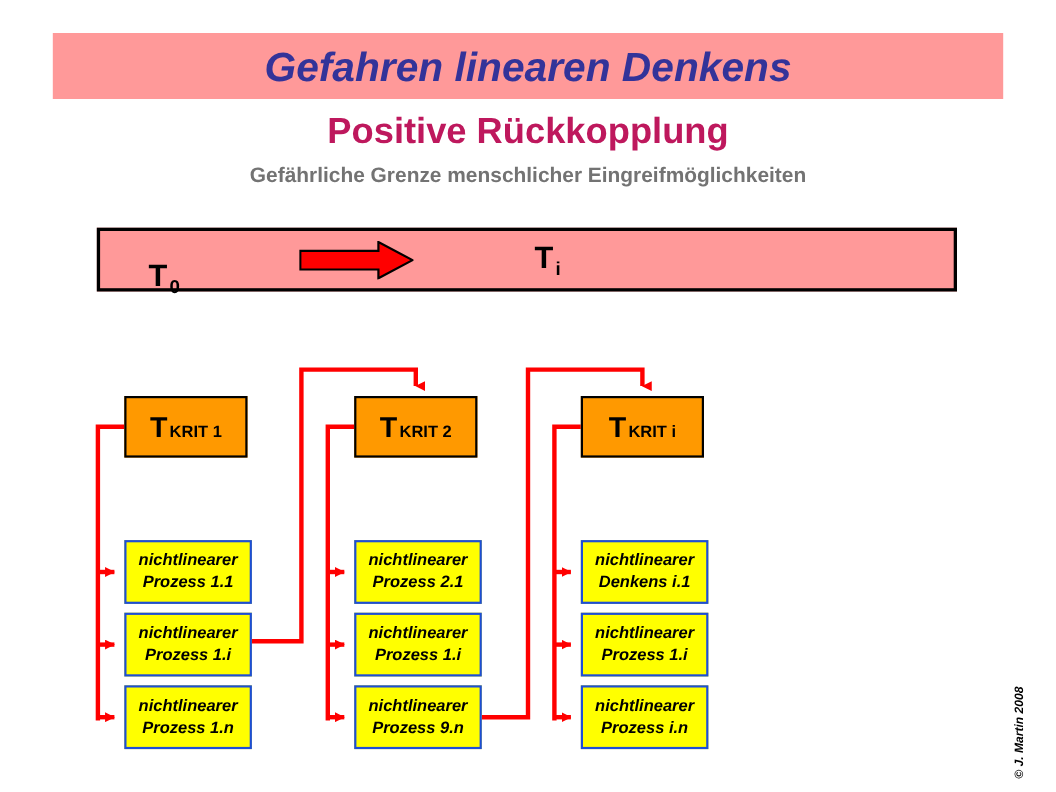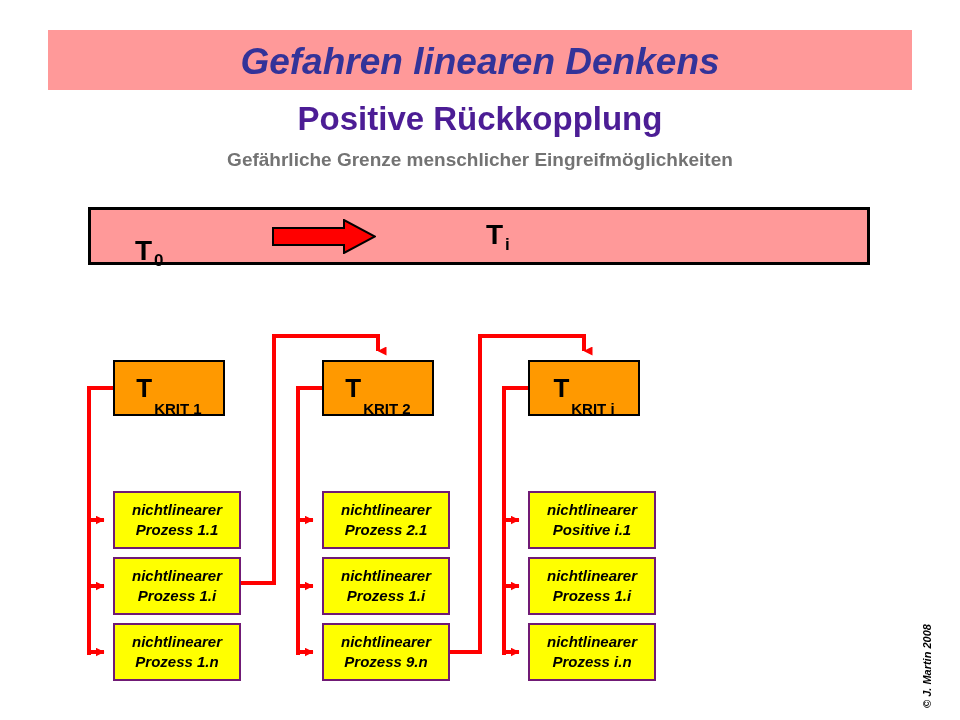--- a/index.html
+++ b/index.html
@@ -45,21 +45,21 @@
 
   
   .subtitle {
     position: absolute;
     left: 0;
     top: 100px;
     width: 960px;
     text-align: center;
     font-size: 33px;
     font-weight: bold;
-    color: #4c1d95;
+    color: #be185d;
     white-space: nowrap;
   }
   .subsubtitle {
     position: absolute;
     left: 0;
     top: 149px;
     width: 960px;
     text-align: center;
     font-size: 19px;
     font-weight: bold;
@@ -126,33 +126,33 @@
     align-items: center;
     justify-content: center;
     font-size: 26px;
     font-weight: bold;
     color: #000000;
     white-space: nowrap;
   }
   .krit-box .sub {
     font-size: 15px;
     position: relative;
-    top: 20px;
+    top: 4px;
     padding-left: 2px;
   }
   .krit-1 { left: 113px; top: 360px; }
   .krit-2 { left: 322px; top: 360px; }
   .krit-3 { left: 528px; top: 360px; }
 
   .proc-box {
     position: absolute;
-    width: 128px;
+    width: 116px;
     height: 58px;
     background: #ffff00;
-    border: 2px solid #701a75;
+    border: 2px solid #1d4ed8;
     box-sizing: border-box;
     display: flex;
     flex-direction: column;
     align-items: center;
     justify-content: center;
     font-size: 15px;
     font-style: italic;
     font-weight: bold;
     color: #000000;
     line-height: 1.32;
@@ -270,21 +270,21 @@
     <span>nichtlinearer</span>
     <span>Prozess 1.i</span>
   </div>
   <div class="proc-box col2 row3">
     <span>nichtlinearer</span>
     <span>Prozess 9.n</span>
   </div>
 
   <div class="proc-box col3 row1">
     <span>nichtlinearer</span>
-    <span>Positive i.1</span>
+    <span>Denkens i.1</span>
   </div>
   <div class="proc-box col3 row2">
     <span>nichtlinearer</span>
     <span>Prozess 1.i</span>
   </div>
   <div class="proc-box col3 row3">
     <span>nichtlinearer</span>
     <span>Prozess i.n</span>
   </div>
 

